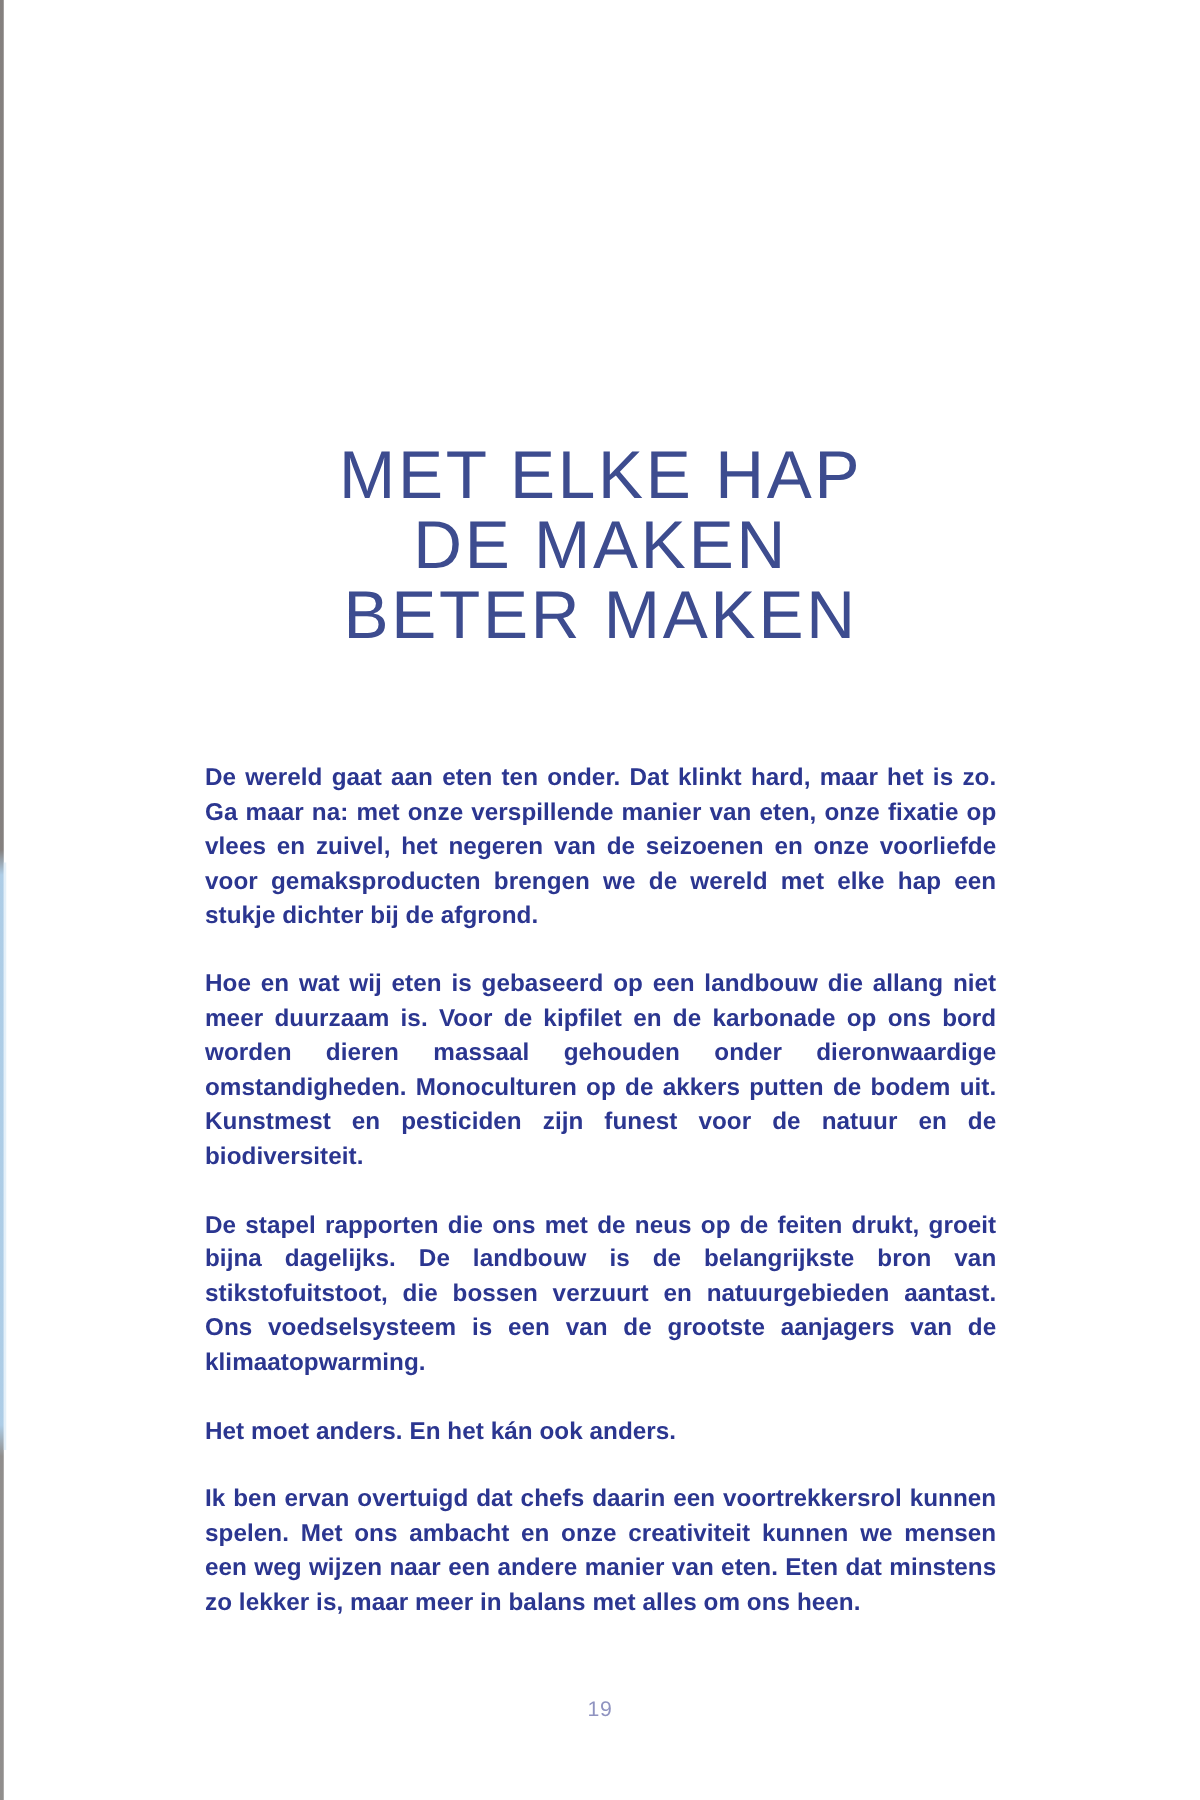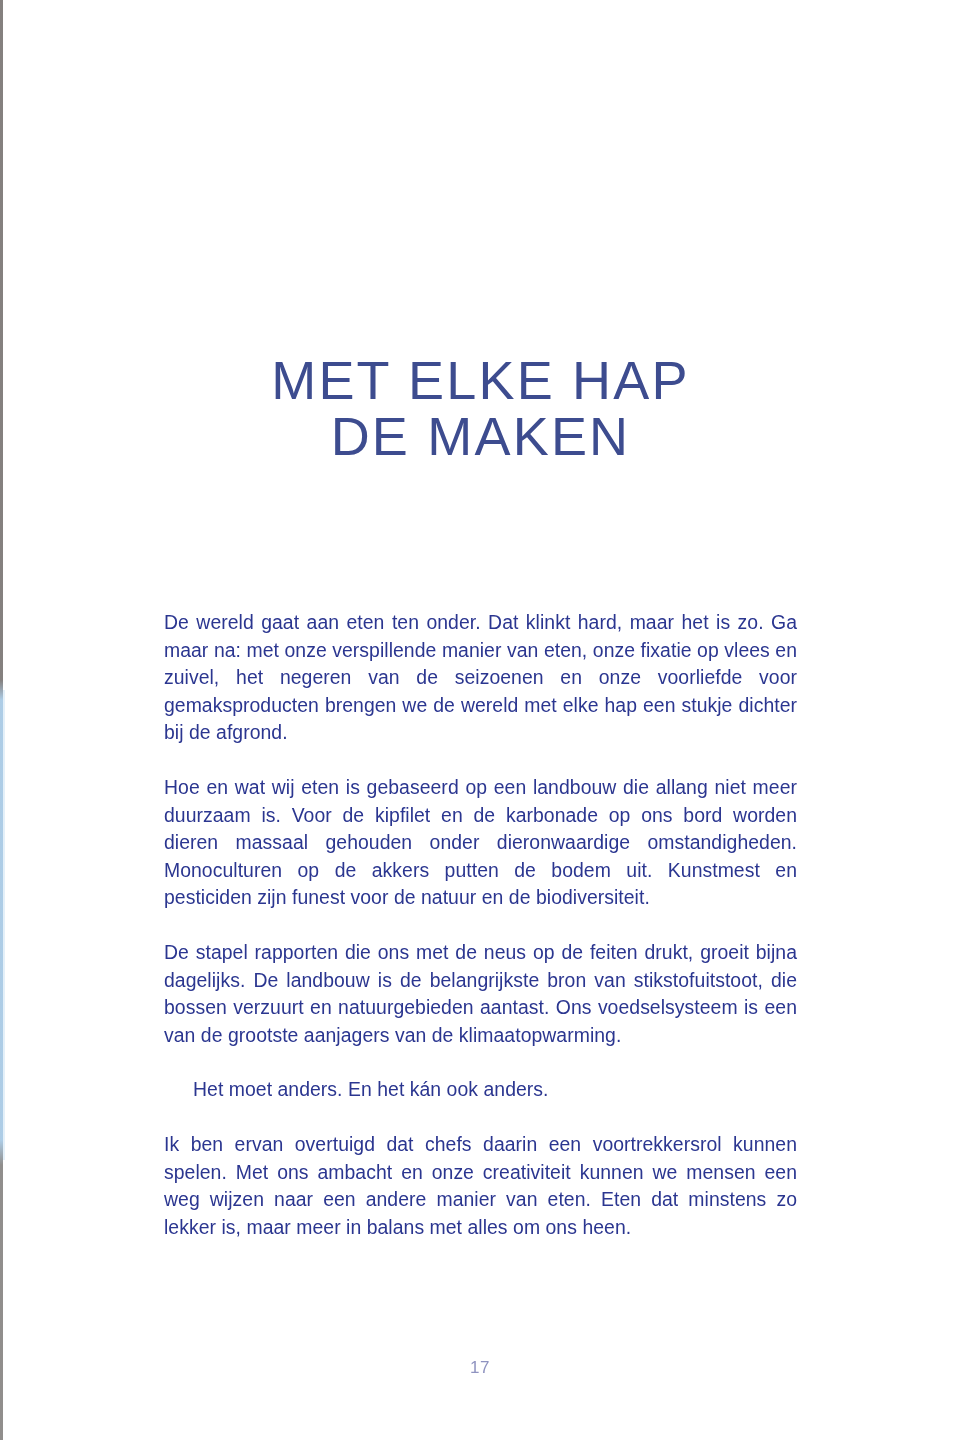--- a/index.html
+++ b/index.html
@@ -64,31 +64,30 @@
     left: 164px;
     top: 609px;
     width: 633px;
   }
   .para {
     color: #2b3690;
     font-size: 19.4px;
     line-height: 27.6px;
     text-align: justify;
     margin: 0 0 27px 0;
-    font-weight: 400;
+    font-weight: 700;
     letter-spacing: 0.05px;
     -webkit-hyphens: none;
     hyphens: none;
   }
   .para:last-child {
     margin-bottom: 16px;
   }
   .para.no-justify {
     text-align: left;
-    margin-left: 29px;
   }
 
   .page-number {
     position: absolute;
     left: 0;
     top: 1358px;
     width: 960px;
     text-align: center;
     color: #8f93c0;
     font-size: 17px;
@@ -99,25 +98,26 @@
 <body>
 
 <div class="page">
 
   <div class="edge-strip"></div>
   <div class="edge-strip-inner"></div>
 
   <div class="title-block">
     <div class="title-line">MET ELKE HAP</div>
     <div class="title-line">DE MAKEN</div>
+    <div class="title-line">BETER MAKEN</div>
   </div>
 
   <div class="body-col">
     <p class="para">De wereld gaat aan eten ten onder. Dat klinkt hard, maar het is zo. Ga maar na: met onze verspillende manier van eten, onze fixatie op vlees en zuivel, het negeren van de seizoenen en onze voorliefde voor gemaksproducten brengen we de wereld met elke hap een stukje dichter bij de afgrond.</p>
     <p class="para">Hoe en wat wij eten is gebaseerd op een landbouw die allang niet meer duurzaam is. Voor de kipfilet en de karbonade op ons bord worden dieren massaal gehouden onder dieronwaardige omstandigheden. Monoculturen op de akkers putten de bodem uit. Kunstmest en pesticiden zijn funest voor de natuur en de biodiversiteit.</p>
     <p class="para">De stapel rapporten die ons met de neus op de feiten drukt, groeit bijna dagelijks. De landbouw is de belangrijkste bron van stikstofuitstoot, die bossen verzuurt en natuurgebieden aantast. Ons voedselsysteem is een van de grootste aanjagers van de klimaatopwarming.</p>
     <p class="para no-justify">Het moet anders. En het kán ook anders.</p>
     <p class="para">Ik ben ervan overtuigd dat chefs daarin een voortrekkersrol kunnen spelen. Met ons ambacht en onze creativiteit kunnen we mensen een weg wijzen naar een andere manier van eten. Eten dat minstens zo lekker is, maar meer in balans met alles om ons heen.</p>
   </div>
 
-  <div class="page-number">17</div>
+  <div class="page-number">19</div>
 
 </div>
 
 </body></html>

